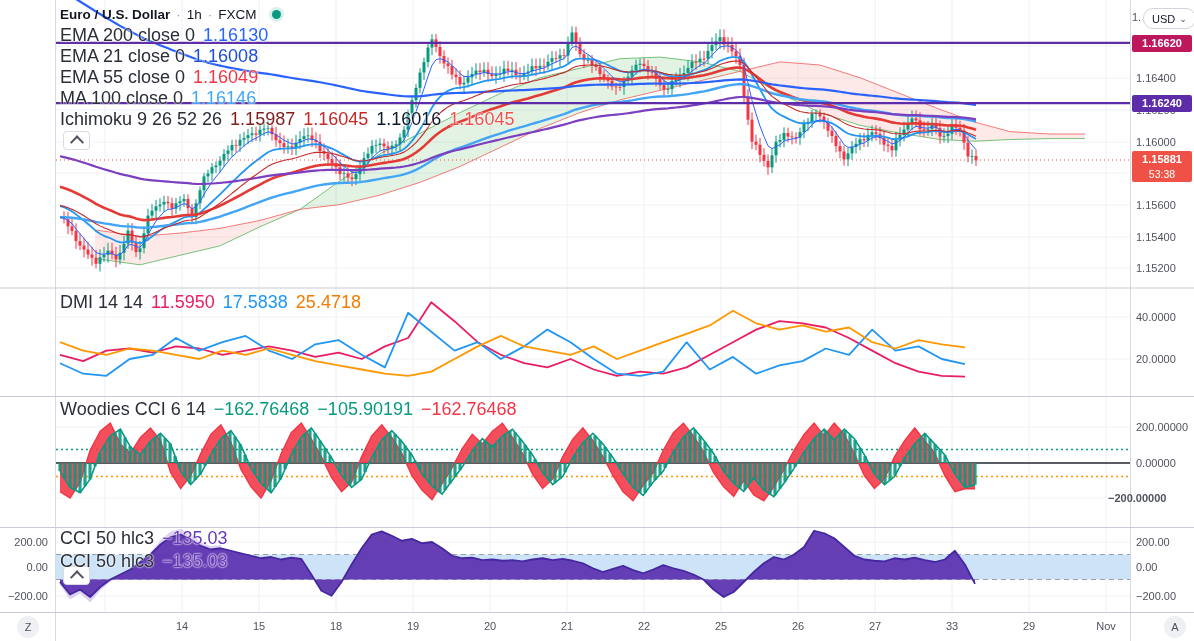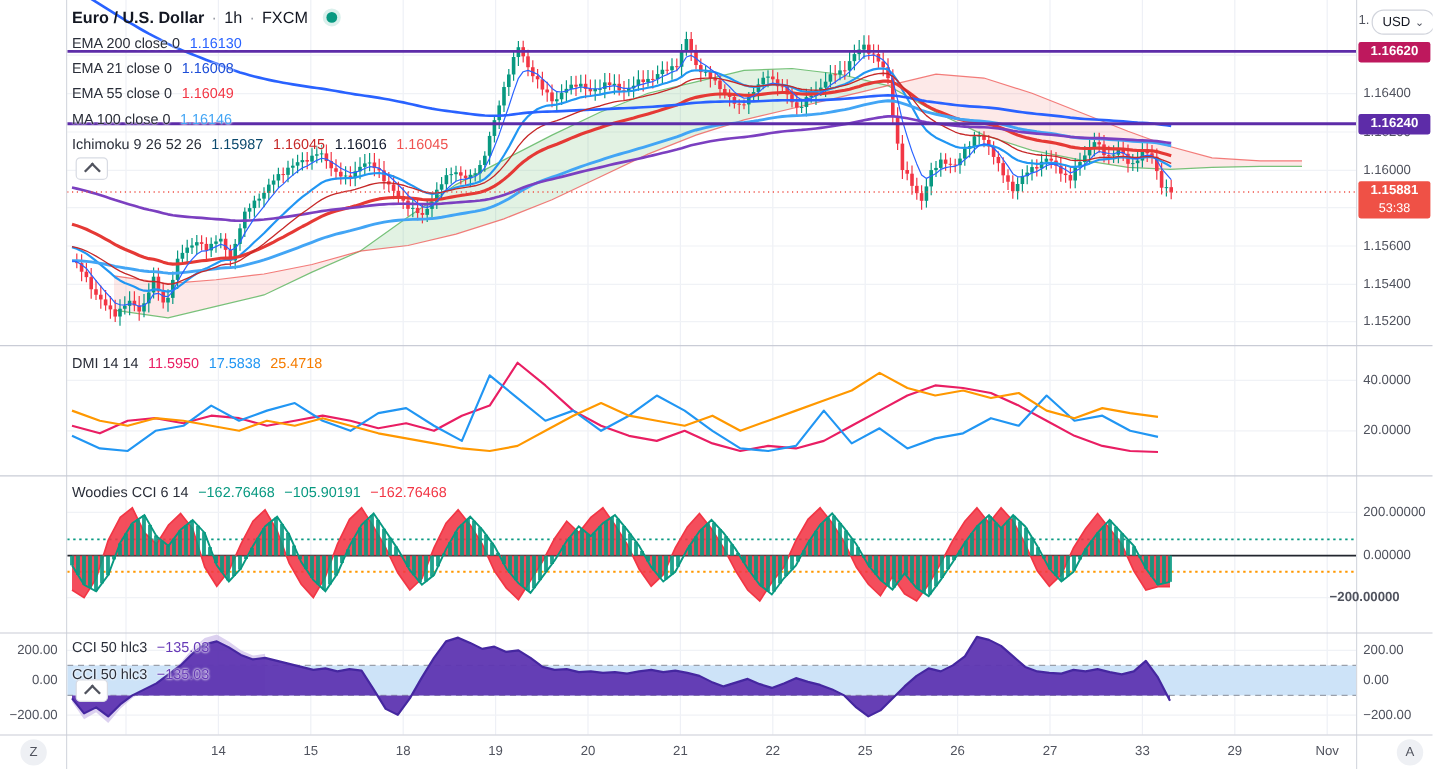--- a/index.html
+++ b/index.html
@@ -7,21 +7,21 @@
        font-family:"Liberation Sans",sans-serif;-webkit-font-smoothing:antialiased;}
   #chart-svg{position:absolute;left:0;top:0;}
   .abs{position:absolute;}
   .hdr{left:60px;top:7px;font-size:13.5px;color:#131722;display:flex;align-items:center;gap:5px;white-space:nowrap;}
   .hdr .t{font-weight:700;}
   .hdr .sep{color:#9598a1;margin:0 1px;}
   .hdr .dot{width:9px;height:9px;border-radius:50%;background:#089981;margin:0 8px 0 10px;box-shadow:0 0 0 3px rgba(8,153,129,.15);}
   .hdr .ohlc{display:flex;gap:7px;font-size:12.5px;}
   .hdr .ohlc .k{color:#131722;}
   .hdr .ohlc .v{color:#f23645;}
-  .legend-row{position:absolute;left:60px;height:17px;font-size:12px;color:#2a2e39;white-space:nowrap;display:flex;gap:8px;align-items:center;text-shadow:0 0 2px #fff,0 0 2px #fff;}
+  .legend-row{position:absolute;left:60px;height:17px;font-size:18px;color:#2a2e39;white-space:nowrap;display:flex;gap:8px;align-items:center;text-shadow:0 0 2px #fff,0 0 2px #fff;}
   .legend-row .val{font-weight:400;}
   .collapse-btn{position:absolute;width:27px;height:19px;background:#fff;border:1px solid #d8dbe3;border-radius:4px;
       display:flex;align-items:center;justify-content:center;cursor:pointer;box-sizing:border-box;}
   .chev{width:8px;height:8px;border-left:2px solid #50535e;border-top:2px solid #50535e;transform:rotate(45deg) translate(1px,1px);}
   .axis-text{position:absolute;font-size:11px;color:#50535e;}
   .scale-label{position:absolute;left:1132px;width:60px;border-radius:2px;color:#fff;font-size:11px;font-weight:700;text-align:center;line-height:17px;}
   .usd-pill{position:absolute;left:1143px;top:8px;height:19px;padding:0 8px;border:1px solid #d1d4dc;border-radius:10px;
       background:#fff;font-size:11px;color:#131722;display:flex;align-items:center;gap:4px;cursor:pointer;}
   .usd-pill .caret{font-size:9px;color:#50535e;}
   .tl-btn{position:absolute;width:22px;height:22px;border-radius:50%;background:#eef0f4;color:#50535e;font-size:11px;
@@ -858,21 +858,21 @@
       <div class="legend-row" style="top: 69px;">
         <span>EMA 55 close 0</span>
         <span class="val" style="color: rgb(242, 54, 69);">1.16049</span>
       </div>
       <div class="legend-row" style="top: 90px;">
         <span>MA 100 close 0</span>
         <span class="val" style="color: rgb(66, 165, 245);">1.16146</span>
       </div>
       <div class="legend-row" style="top: 111px;">
         <span>Ichimoku 9 26 52 26</span>
-        <span class="val" style="color: #0c4a6e;">1.15987</span>
+        <span class="val" style="color: #7f1d1d;">1.15987</span>
         <span class="val" style="color: rgb(198, 40, 40);">1.16045</span>
         <span class="val" style="color: #0f172a;">1.16016</span>
         <span class="val" style="color: rgb(239, 83, 80);">1.16045</span>
       </div>
     </div>
     <div id="legend-dmi">
       <div class="legend-row" style="top: 294px;">
         <span>DMI 14 14</span>
         <span class="val" style="color: rgb(233, 30, 99);">11.5950</span>
         <span class="val" style="color: rgb(33, 150, 243);">17.5838</span>

